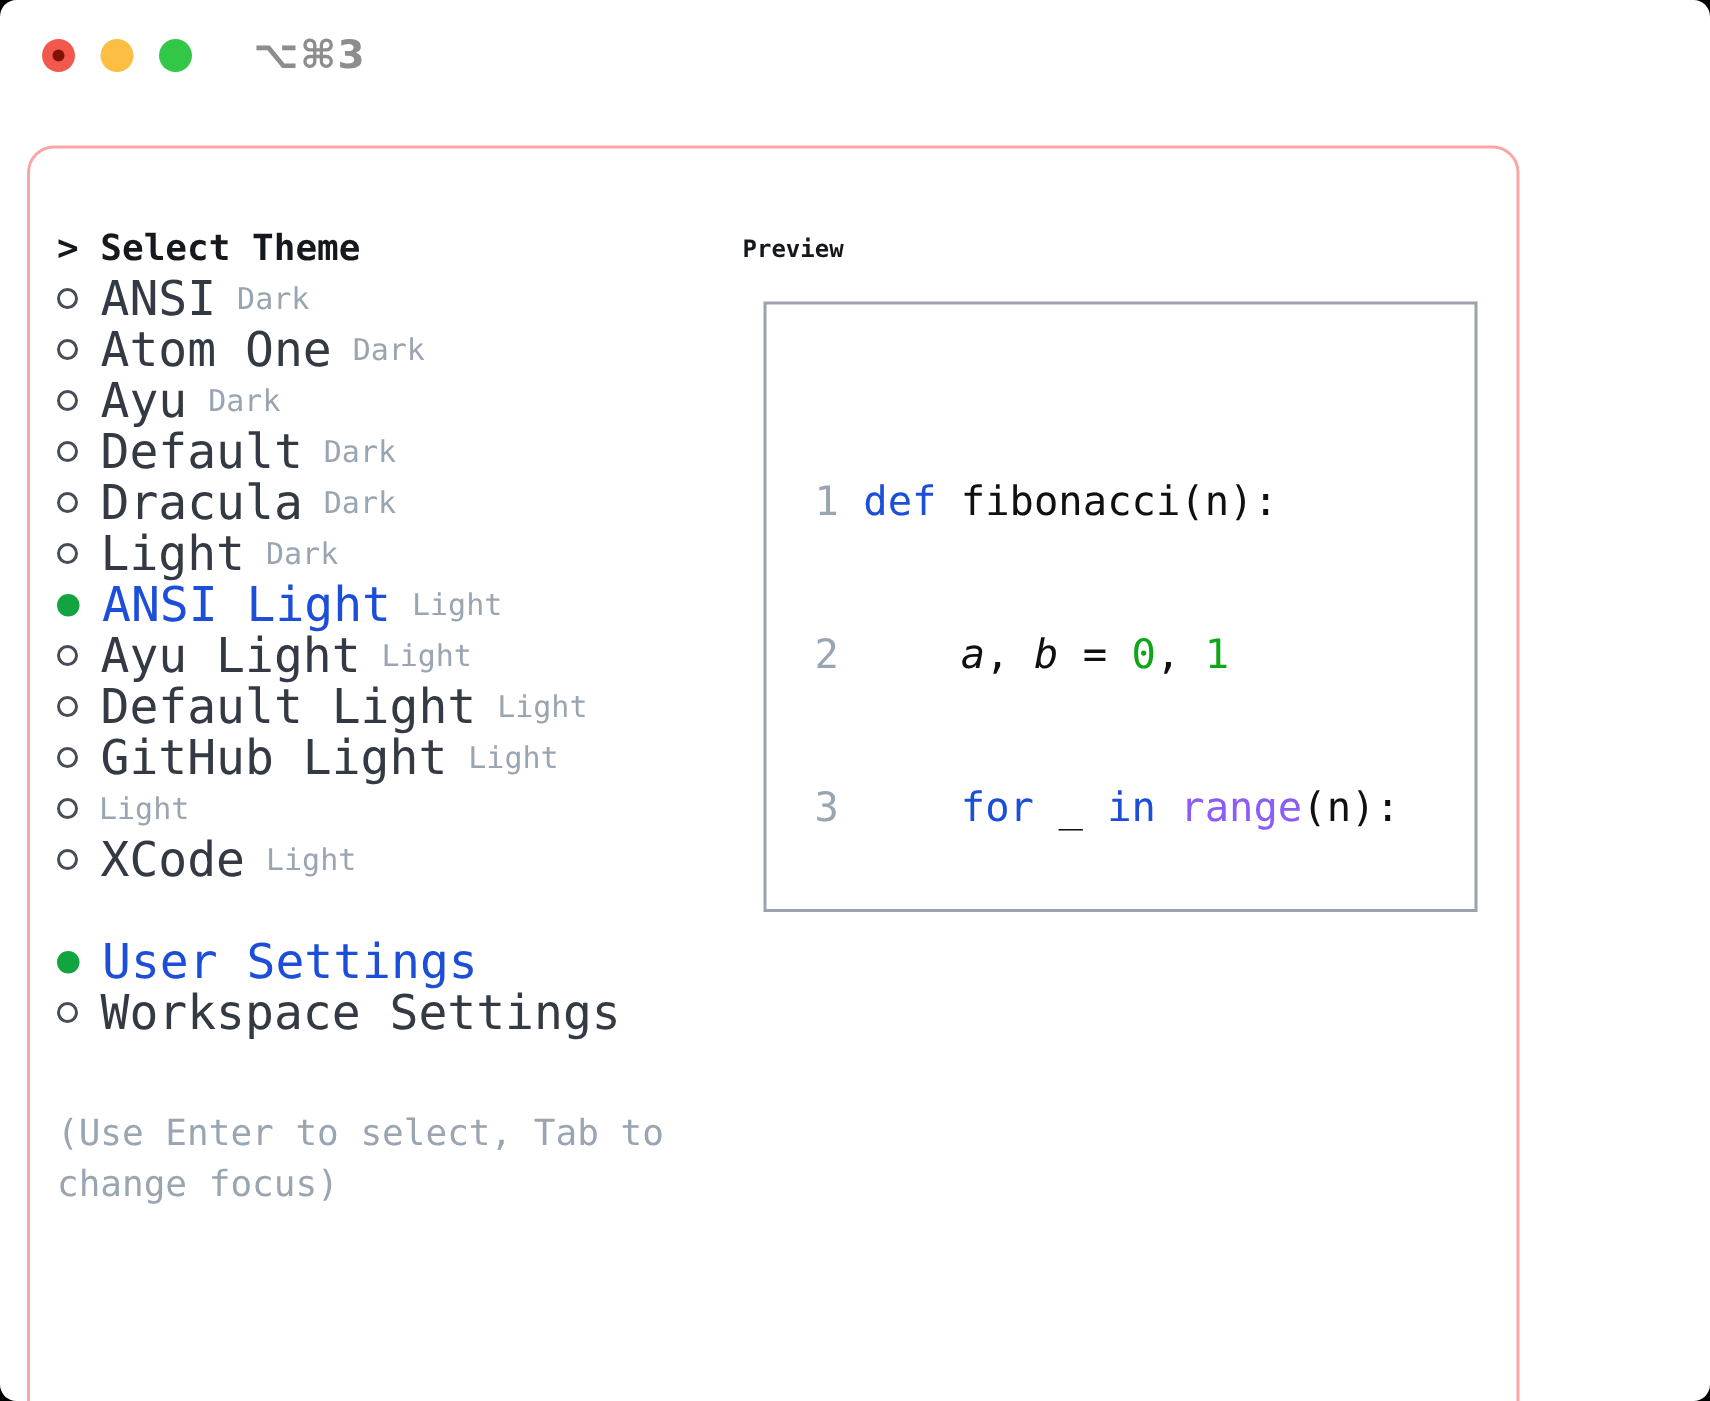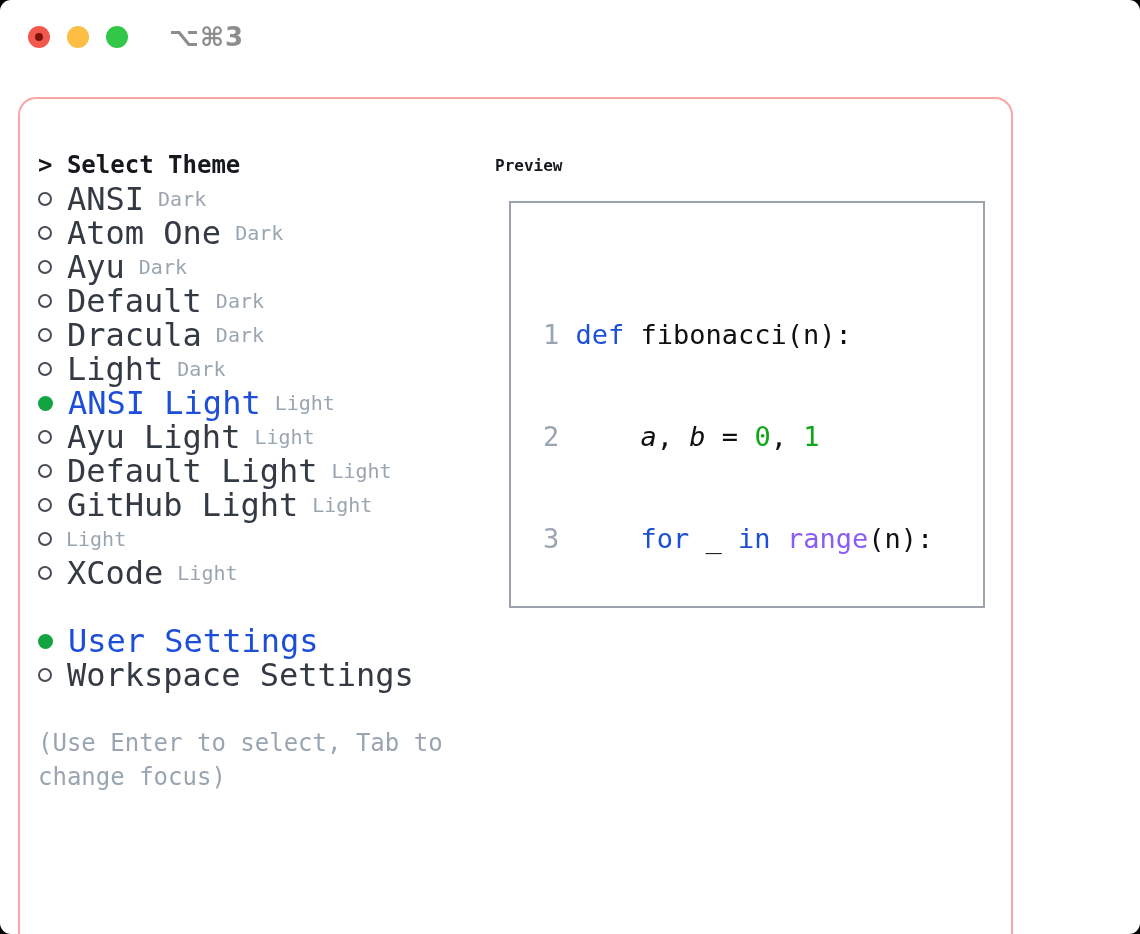--- a/index.html
+++ b/index.html
@@ -31,21 +31,21 @@
   .row { height:34px; display:flex; align-items:center; white-space:pre; }
   .list-title { font-size:24px; font-weight:bold; color:#15181c; }
   .marker { width:14px; height:14px; border-radius:50%;
             border:2px solid #474d57; flex:none; }
   .marker.sel { background:#12a440; border:none; width:15px; height:15px; }
   .label { margin-left:15px; font-size:32px; color:#343a43; }
   .label.sel { color:#1d4ed8; }
   .variant { margin-left:14px; font-size:20px; color:#9aa5b2; }
   .spacer { height:34px; }
   .apply-title { padding-left:29px; font-size:24px; color:#24292e; }
-  .help { margin-top:0; width:432px; font-size:24px; line-height:34px;
+  .help { margin-top:12px; width:432px; font-size:24px; line-height:34px;
           color:#9aa5b2; }
 
   
   .preview-title { position:absolute; left:475px; top:49px; height:34px;
                    display:flex; align-items:center; font-size:16px;
                    font-weight:bold; color:#15181c; }
   .preview-box { position:absolute; left:489px; top:102px; width:476px; height:407px;
                  border:2px solid #9ca3ad; background:#fff;
                  padding:47px 0 0 32px; overflow:hidden; }
   .code { font-size:27px; line-height:34px; white-space:pre; }

